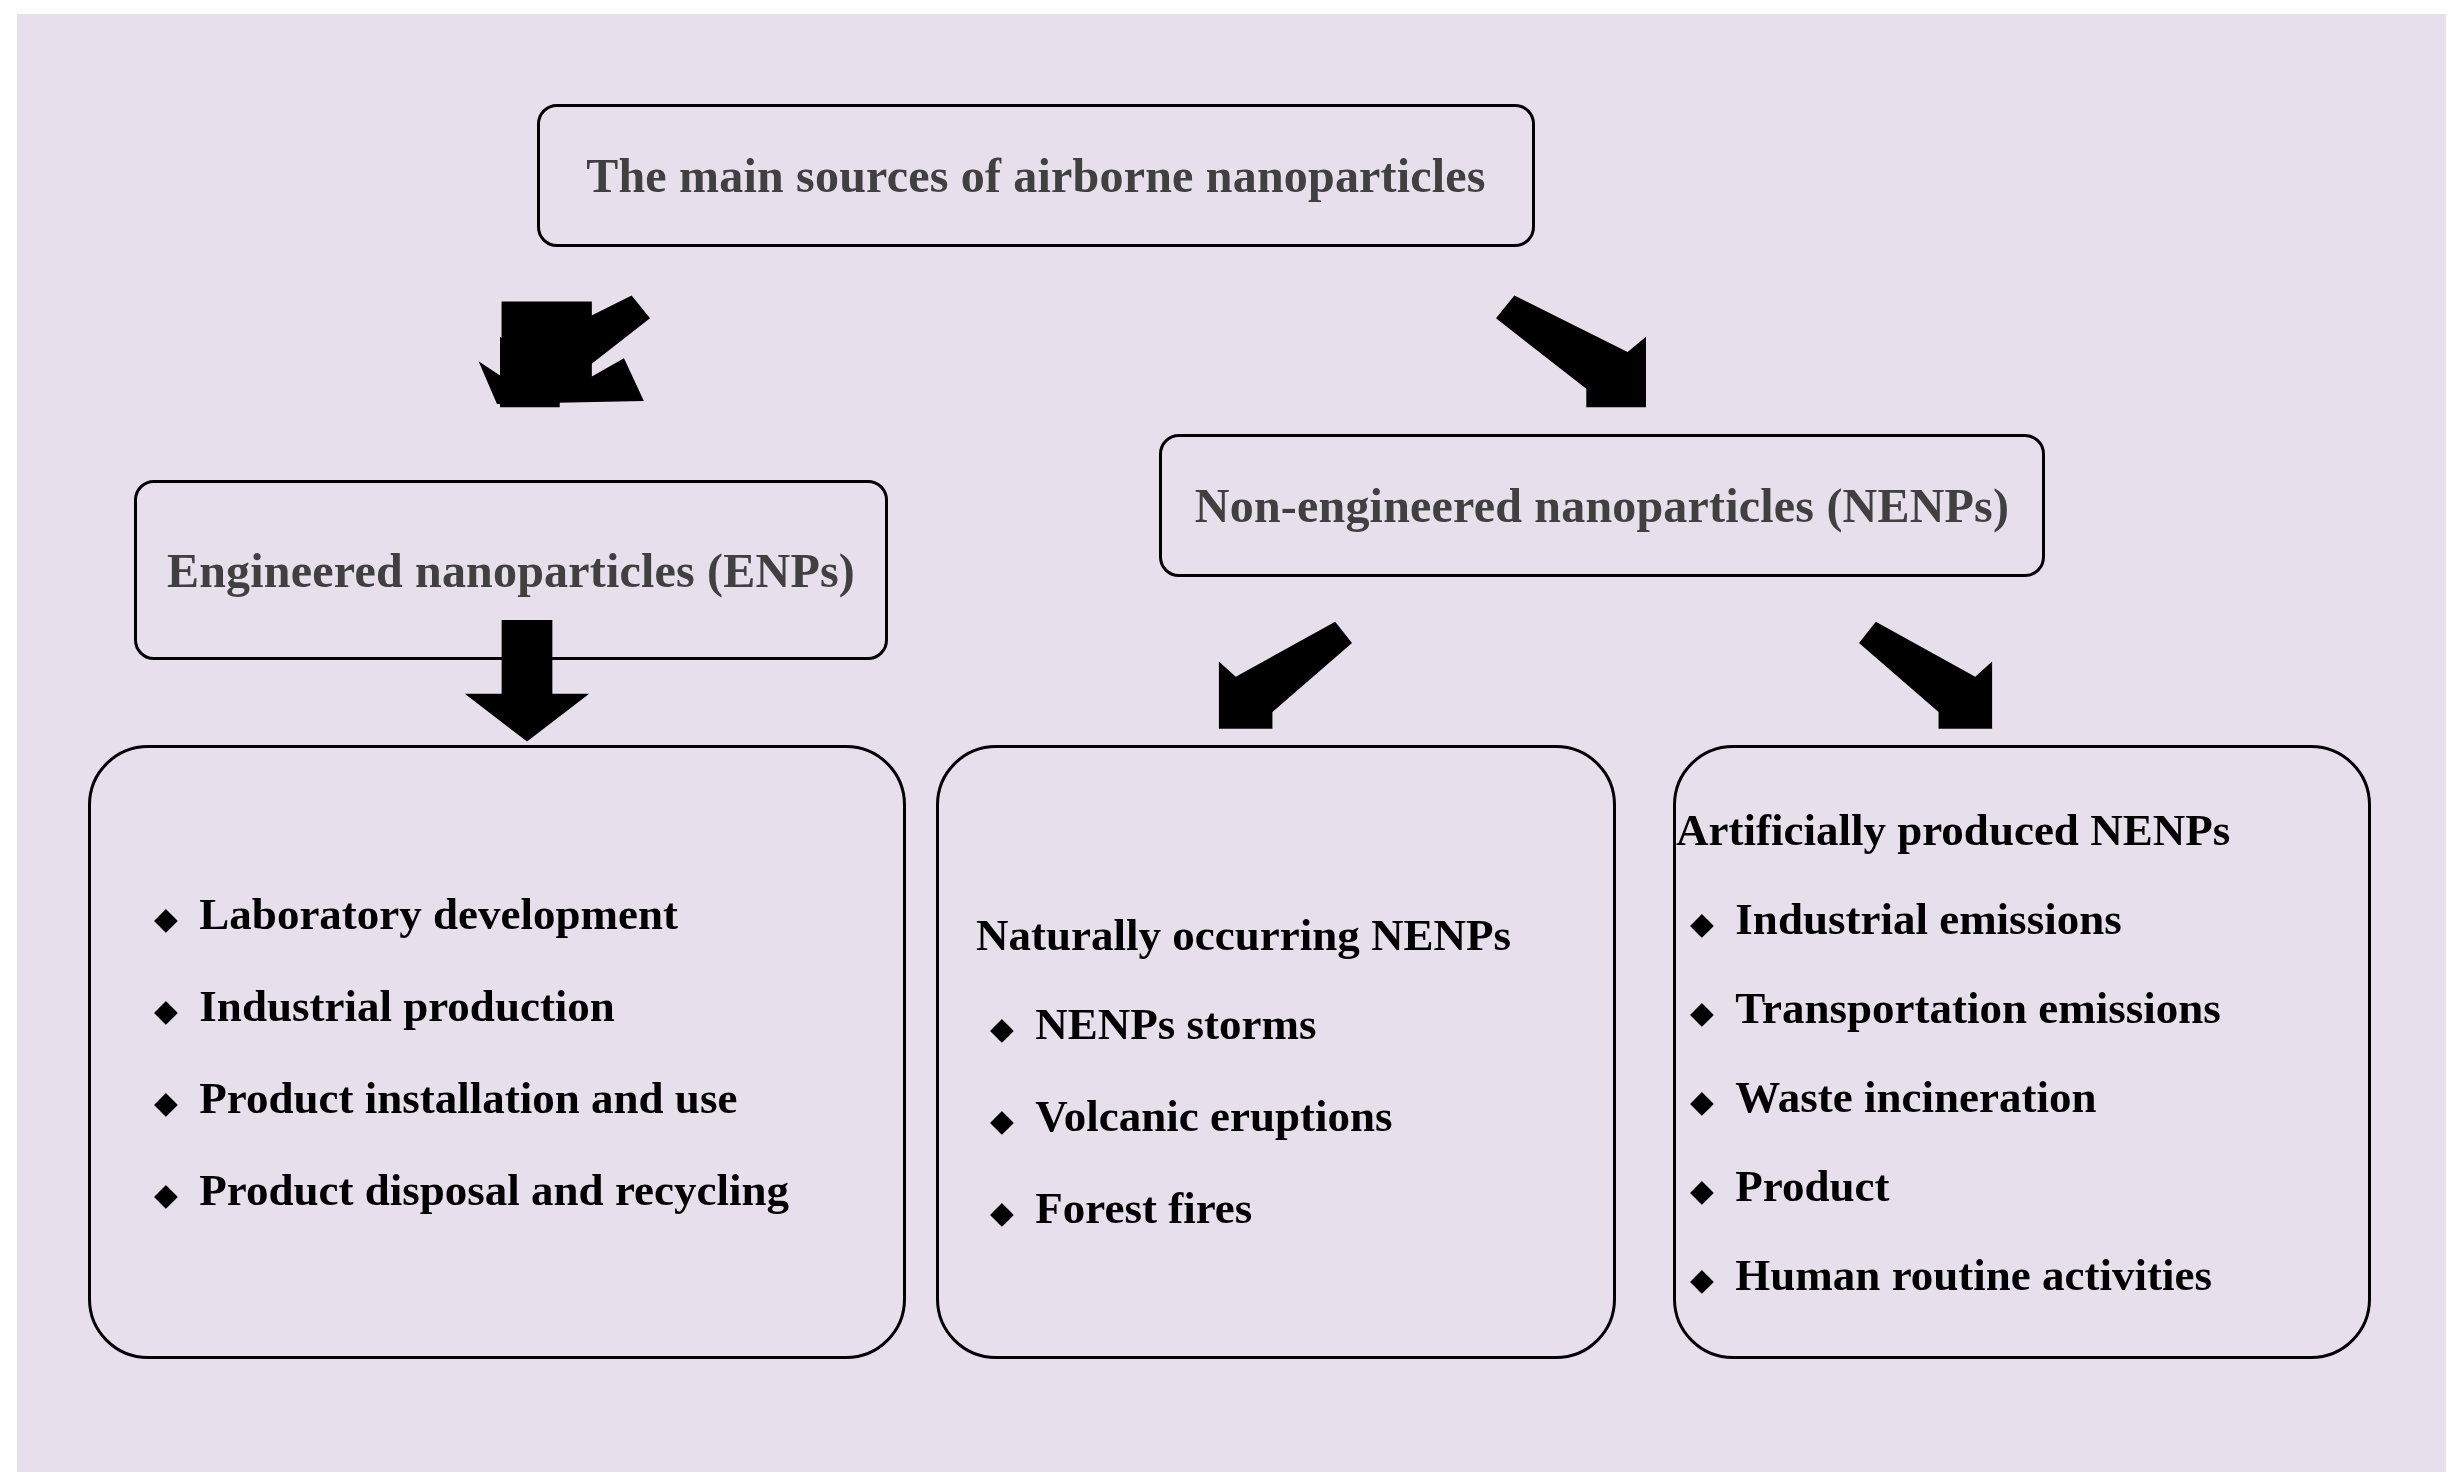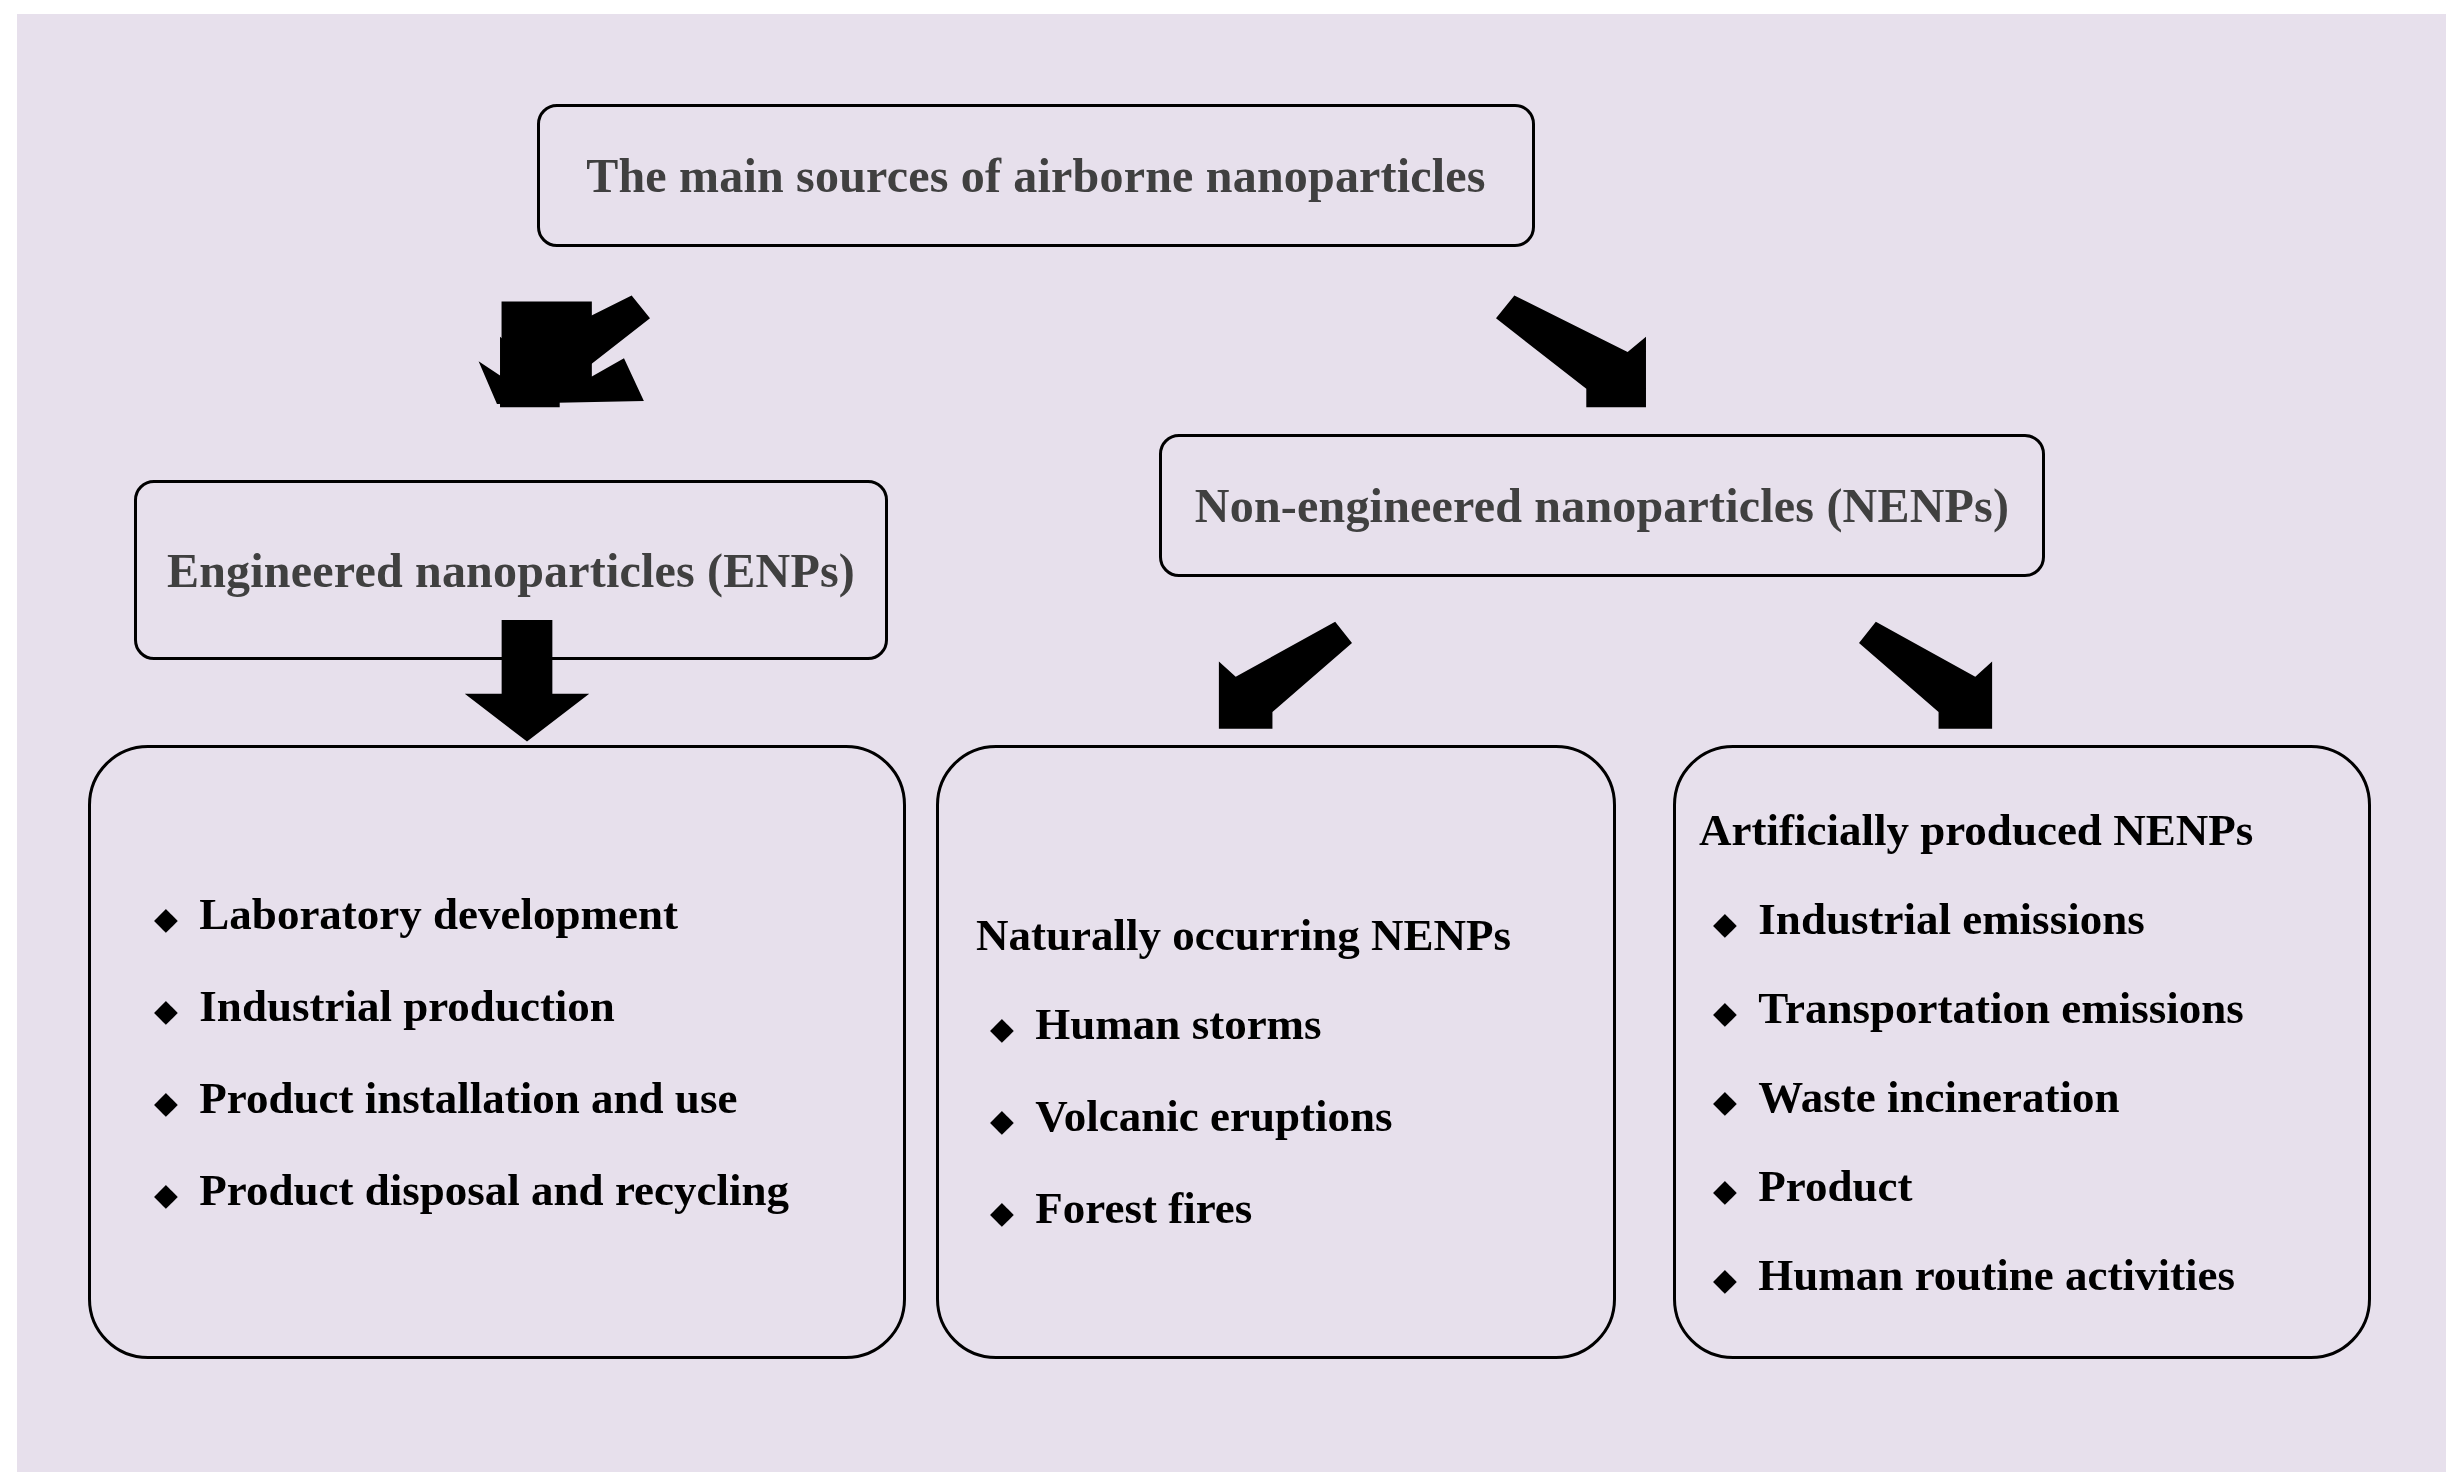--- a/index.html
+++ b/index.html
@@ -109,21 +109,21 @@
   #node-enp-list .inner       { padding-left: 63px; }
   #node-enp-list ul.bullets li { margin-bottom: 40px; }
   #node-enp-list ul.bullets li:last-child { margin-bottom: 0; }
 
   #node-natural .inner { padding-left: 37px; }
   #node-natural .list-heading { margin-left: 0px; margin-bottom: 37px; margin-top: 39px; }
   #node-natural ul.bullets { padding-left: 14px; }
   #node-natural ul.bullets li { margin-bottom: 40px; }
   #node-natural ul.bullets li:last-child { margin-bottom: 0; }
 
-  #node-artificial .inner { padding-left: 23px; }
+  #node-artificial .inner { }
   #node-artificial .list-heading { margin-left: 0px; margin-bottom: 37px; }
   #node-artificial ul.bullets { padding-left: 14px; }
   #node-artificial ul.bullets li { margin-bottom: 37px; }
   #node-artificial ul.bullets li:last-child { margin-bottom: 0; }
 
   
   #node-enp-list .inner { display: flex; flex-direction: column; justify-content: center; height: 100%; }
   #node-natural .inner, #node-artificial .inner { display: flex; flex-direction: column; justify-content: center; height: 100%; }
 
   
@@ -209,21 +209,21 @@
       </ul>
     </div>
   </div>
 
   <div class="node big-radius" id="node-natural">
     <div class="inner">
       <div class="list-heading">Naturally occurring NENPs</div>
       <ul class="bullets">
         <li>
           <span class="bullet-glyph">◆</span>
-          <span>Human storms</span>
+          <span>NENPs storms</span>
         </li>
         <li>
           <span class="bullet-glyph">◆</span>
           <span>Volcanic eruptions</span>
         </li>
         <li>
           <span class="bullet-glyph">◆</span>
           <span>Forest fires</span>
         </li>
       </ul>

